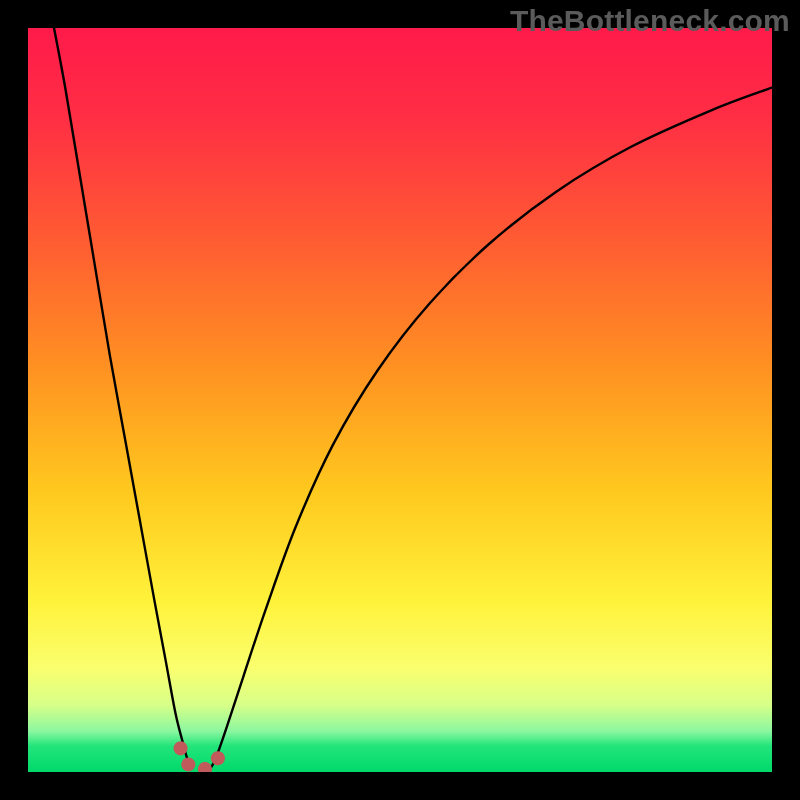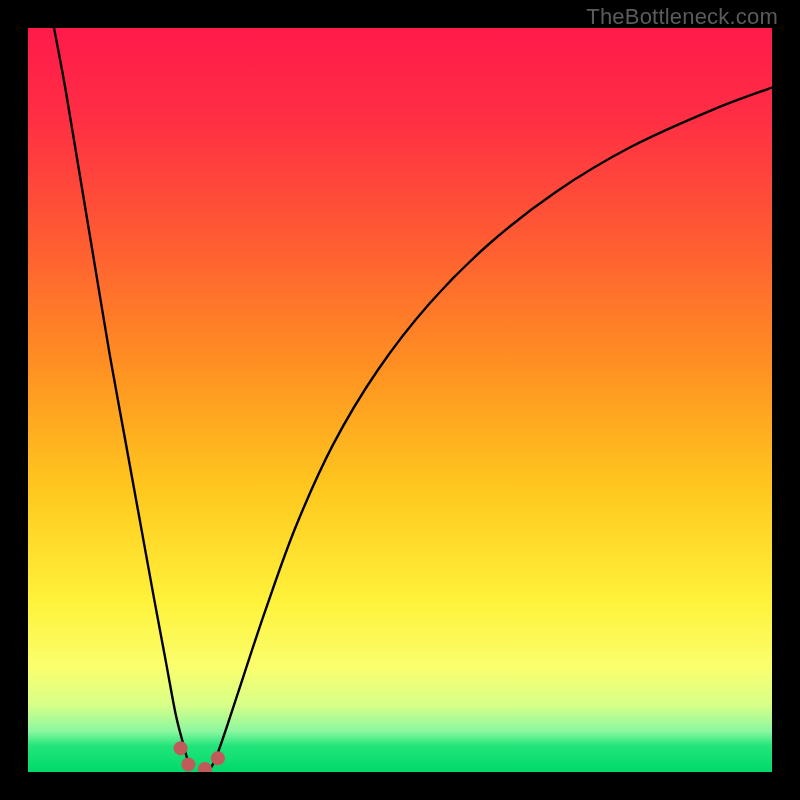--- a/index.html
+++ b/index.html
@@ -22,24 +22,24 @@
   .plot {
     position: absolute;
     left: 0;
     top: 0;
     width: 744px;
     height: 744px;
   }
   .watermark {
     position: absolute;
     top: 4px;
-    right: 22px;
-    font-size: 22px;
+    right: 10px;
+    font-size: 30px;
     color: #5b5b5b;
-    font-weight: 400;
+    font-weight: 700;
     letter-spacing: 0.2px;
   }
   svg { display: block; }
 </style>
 </head>
 <body>
 
 <div class="frame">
   <svg class="plot" viewBox="0 0 744 744">
     <defs>

